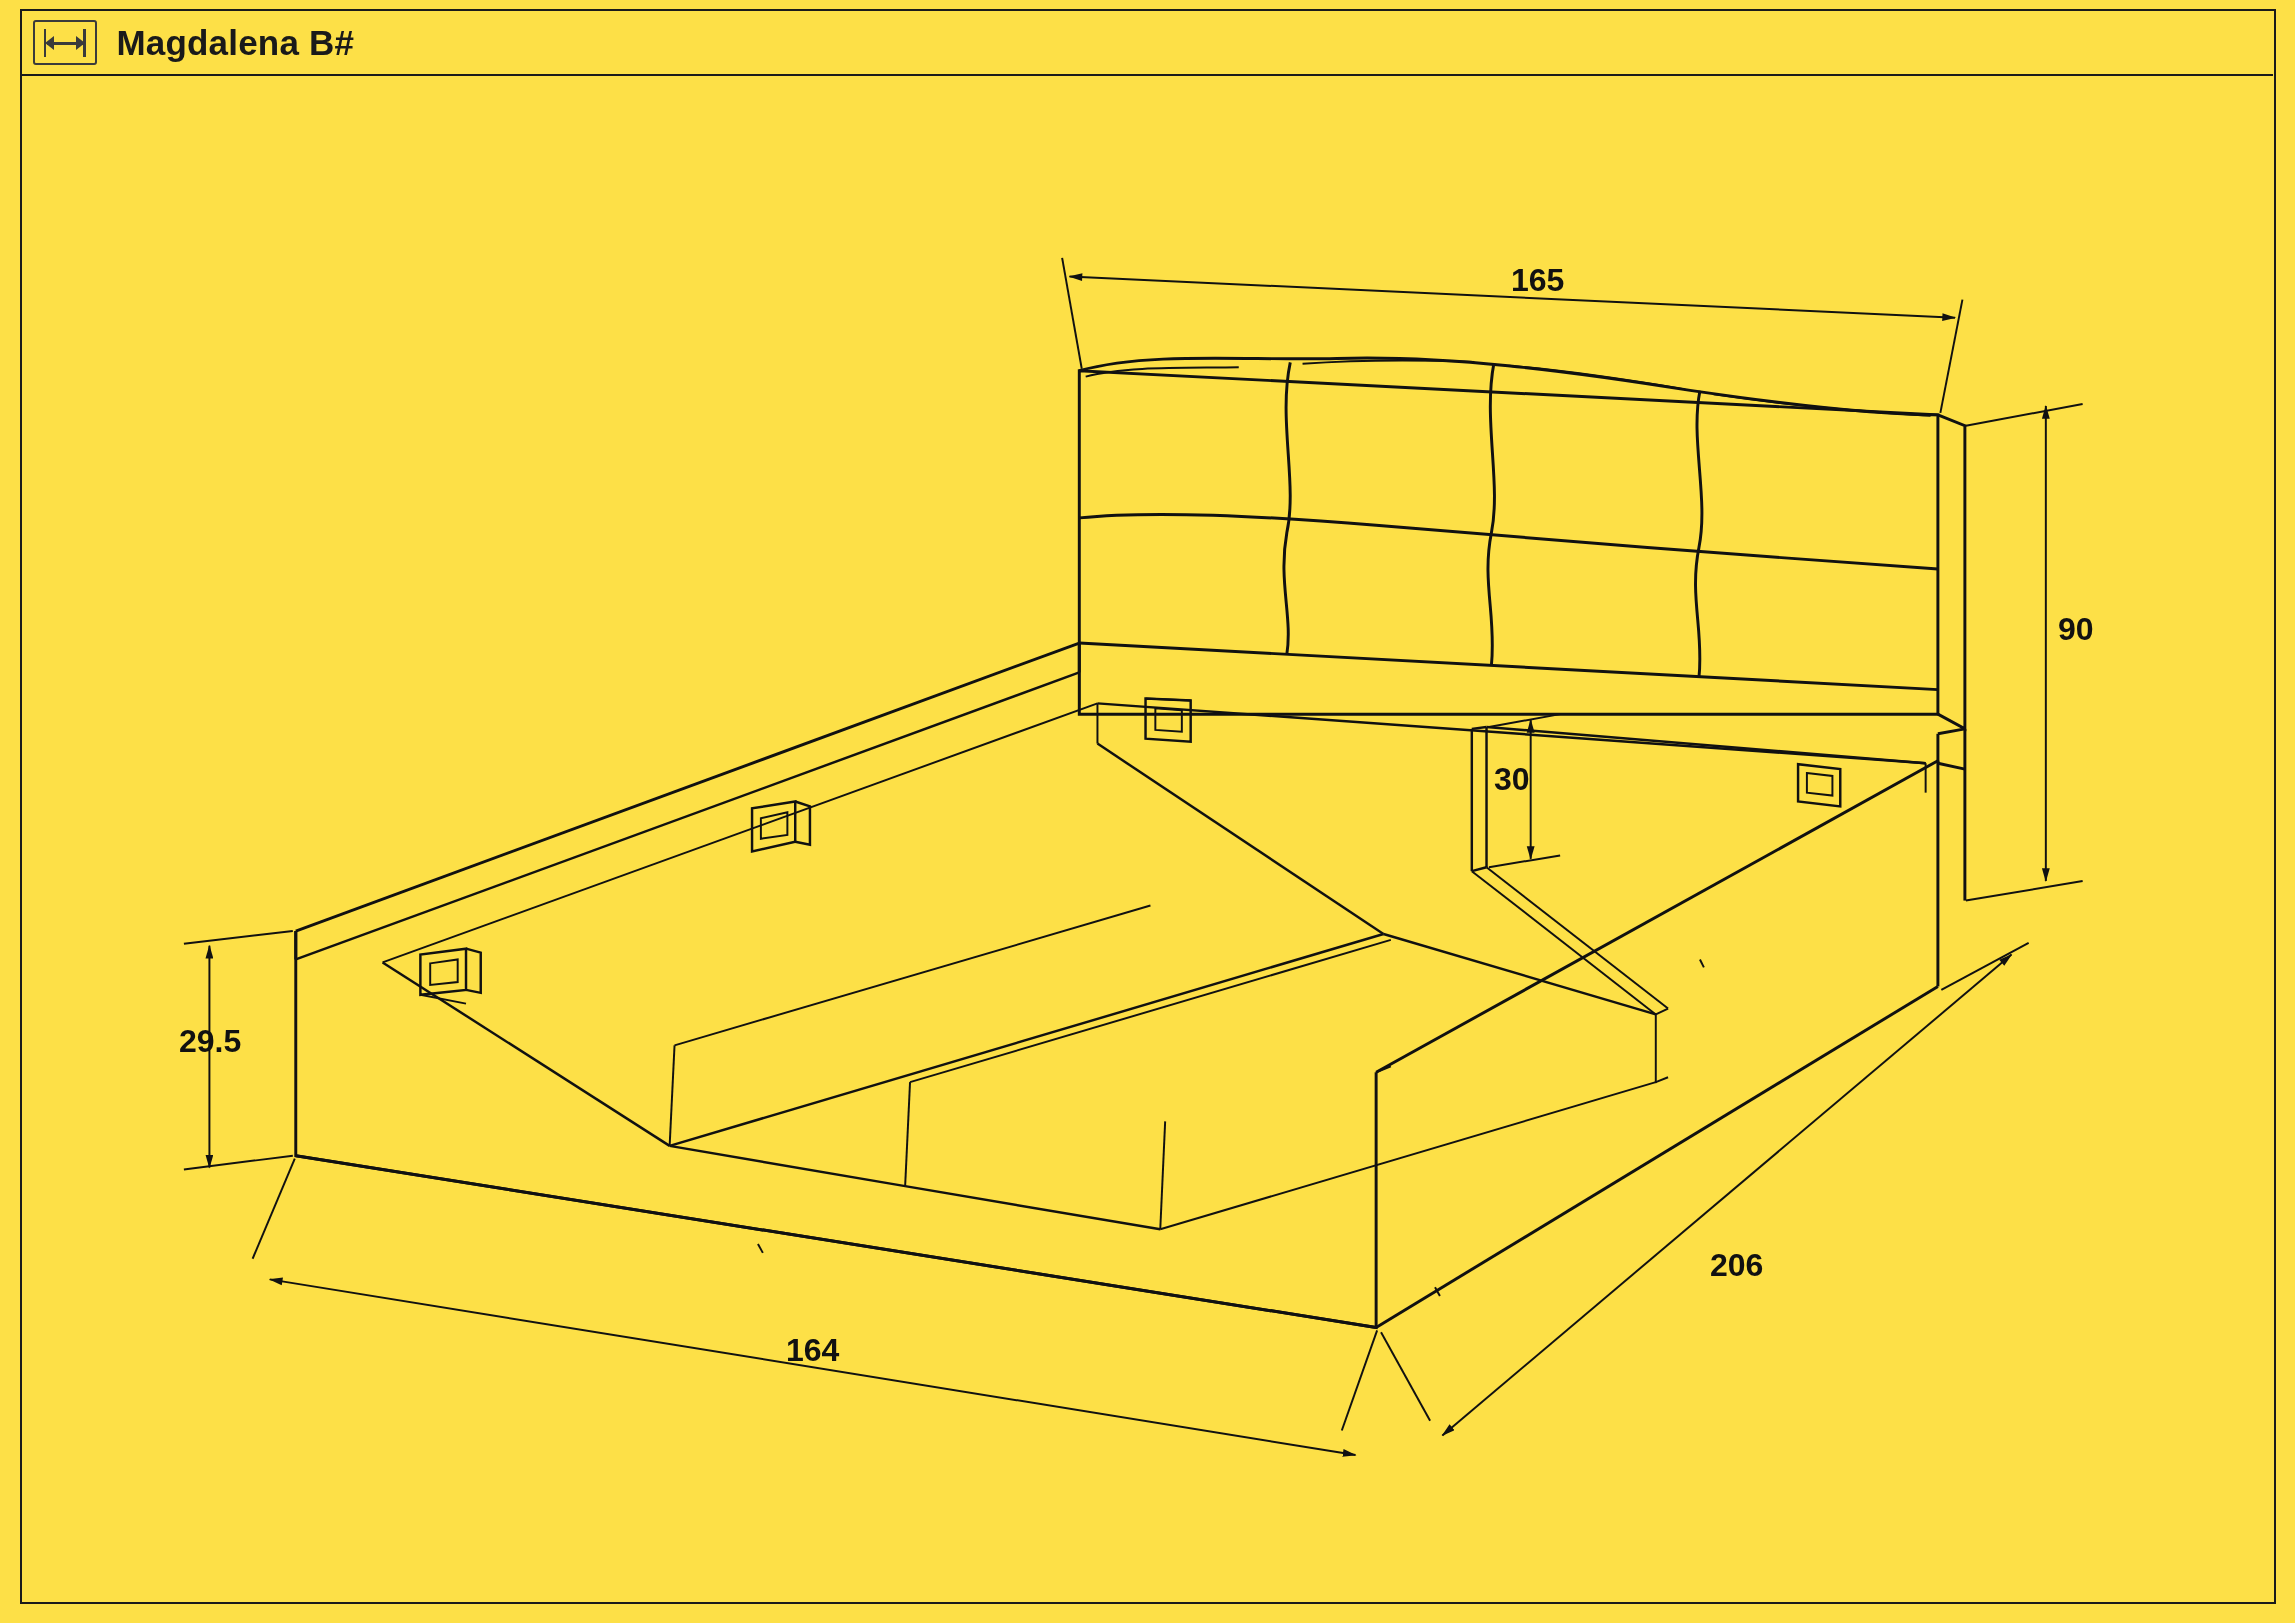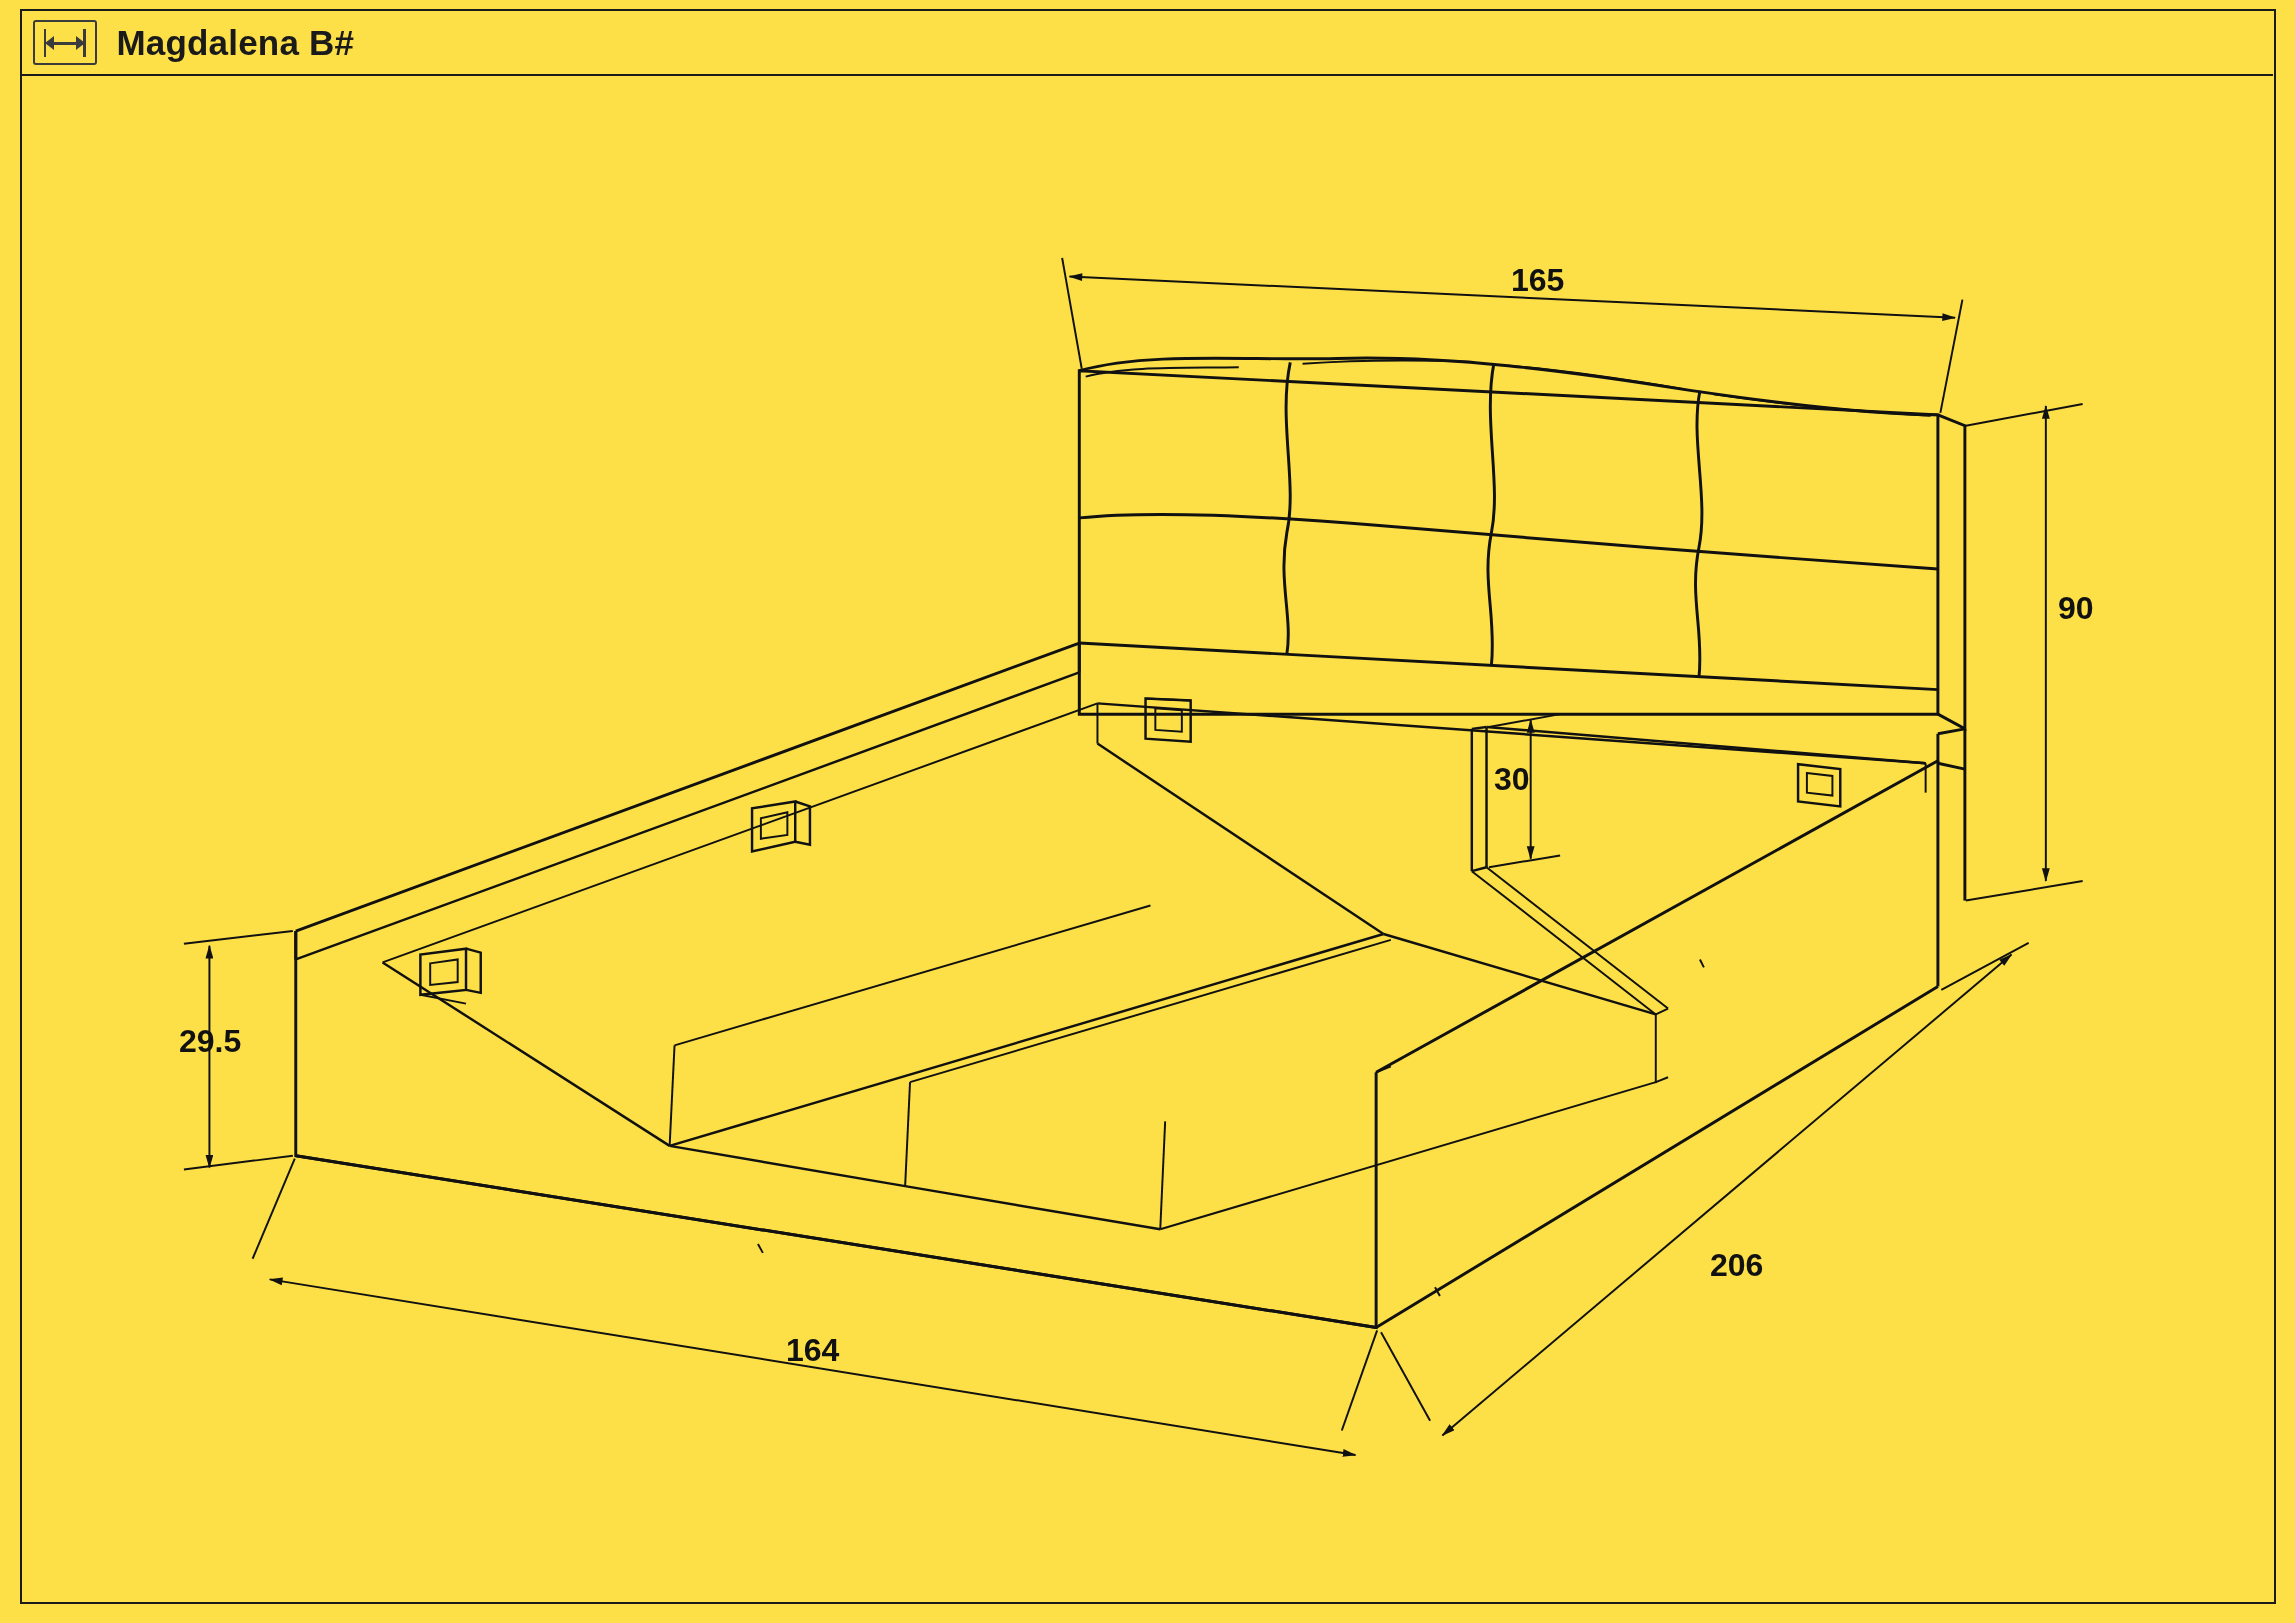--- a/index.html
+++ b/index.html
@@ -265,21 +265,21 @@
         <path d="M 505,2452 L 2718,2810" marker-start="url(#arrowStart)" marker-end="url(#arrowEnd)"></path>
 
         <path d="M 3912,1862 L 4090,1766"></path>
         <path d="M 2770,2560 L 2870,2740"></path>
         <path d="M 4055,1790 L 2895,2770" marker-start="url(#arrowStart)" marker-end="url(#arrowEnd)"></path>
 
       </g>
     </svg>
 
     <div class="dim-label" style="left:1452px; top:186px;margin-left:37px;">165</div>
-    <div class="dim-label" style="left:2036px; top:514px;">90</div>
+    <div class="dim-label" style="left:2036px; top:535px;">90</div>
     <div class="dim-label" style="left:1472px; top:685px;">30</div>
     <div class="dim-label" style="left:157px; top:947px;text-align:right;">29.5</div>
     <div class="dim-label" style="left:764px; top:1256px;">164</div>
     <div class="dim-label" style="left:1688px; top:1171px;">206</div>
 
   </div>
 </div>
 
 
 </body></html>

